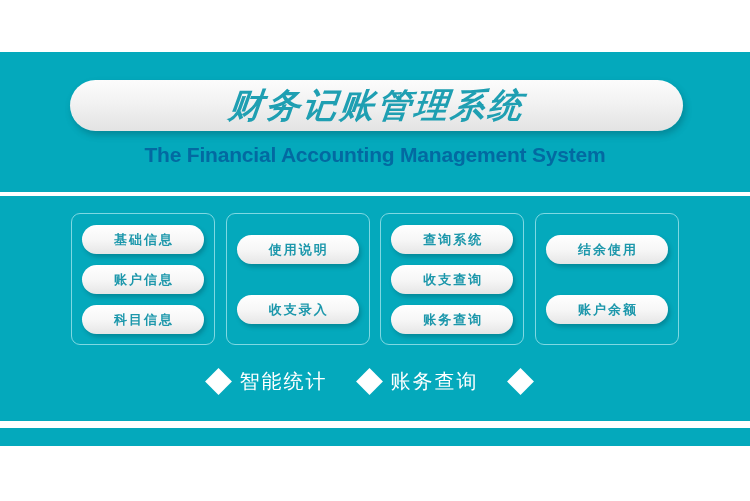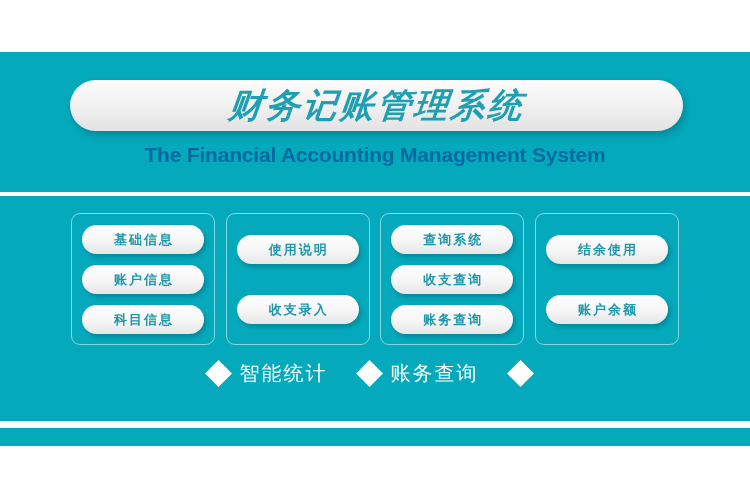--- a/index.html
+++ b/index.html
@@ -138,21 +138,21 @@
     left: 0;
     top: 363px;
     width: 750px;
     display: flex;
     align-items: center;
     justify-content: center;
   }
   .feature-item {
     display: flex;
     align-items: center;
-    margin: 0 16px;
+    margin: 8px 16px;
   }
   .diamond-icon {
     width: 19px;
     height: 19px;
     background: #ffffff;
     transform: rotate(45deg);
     margin-right: 12px;
     flex: none;
   }
   .feature-label {

